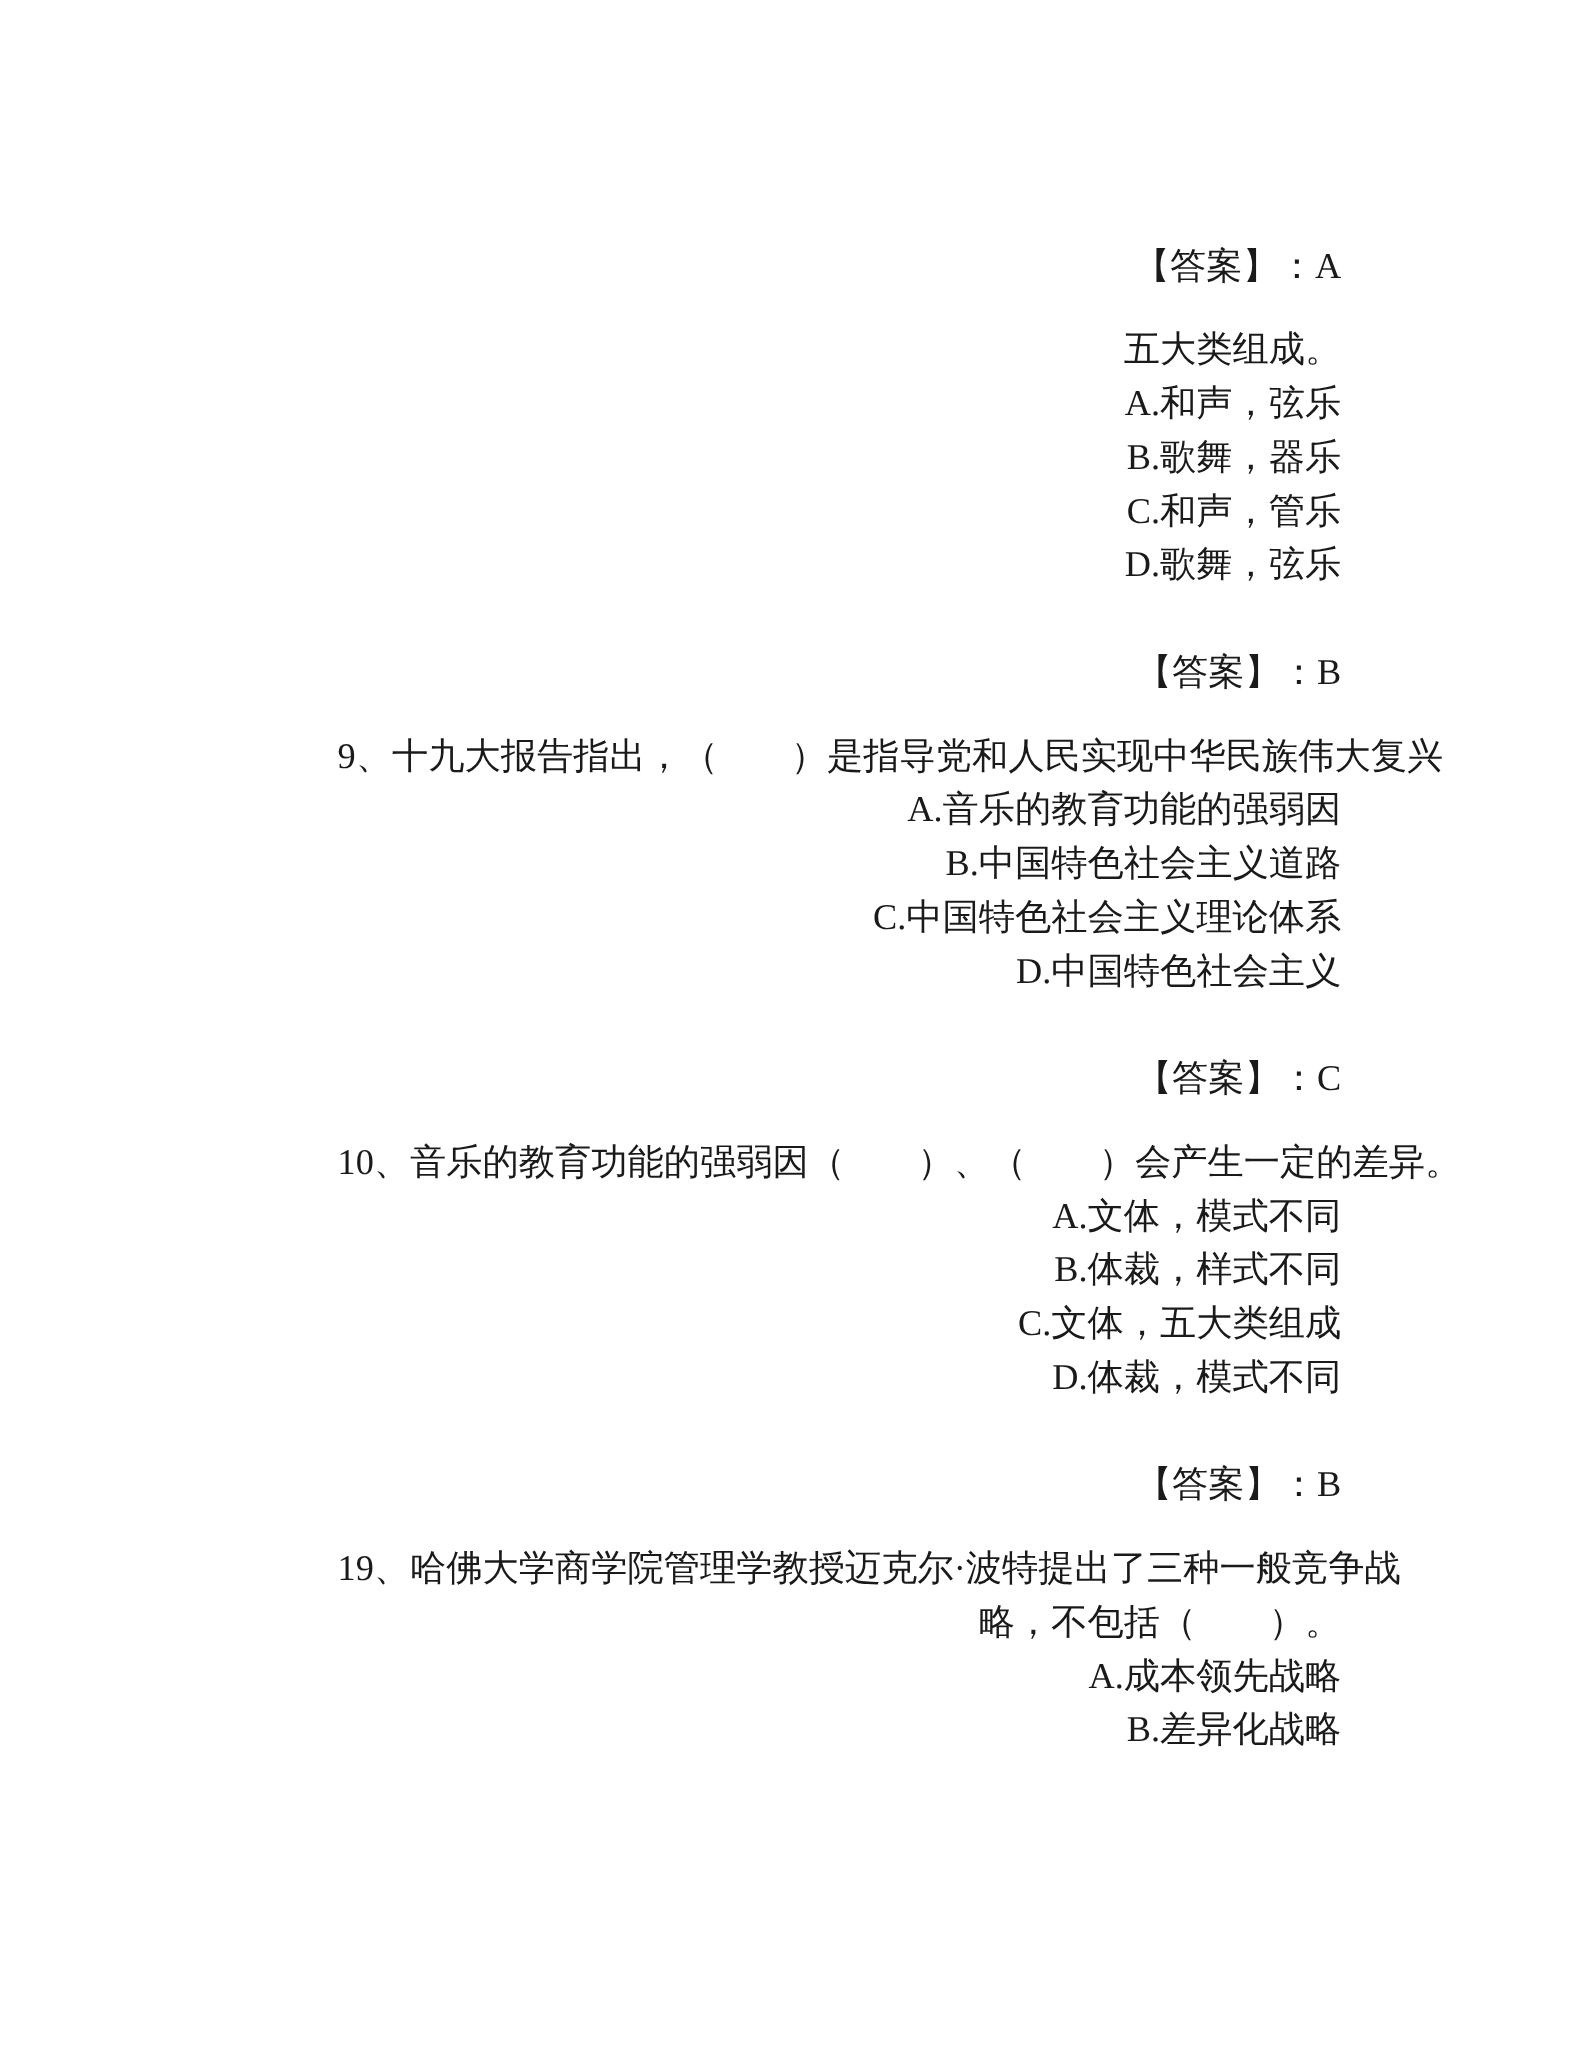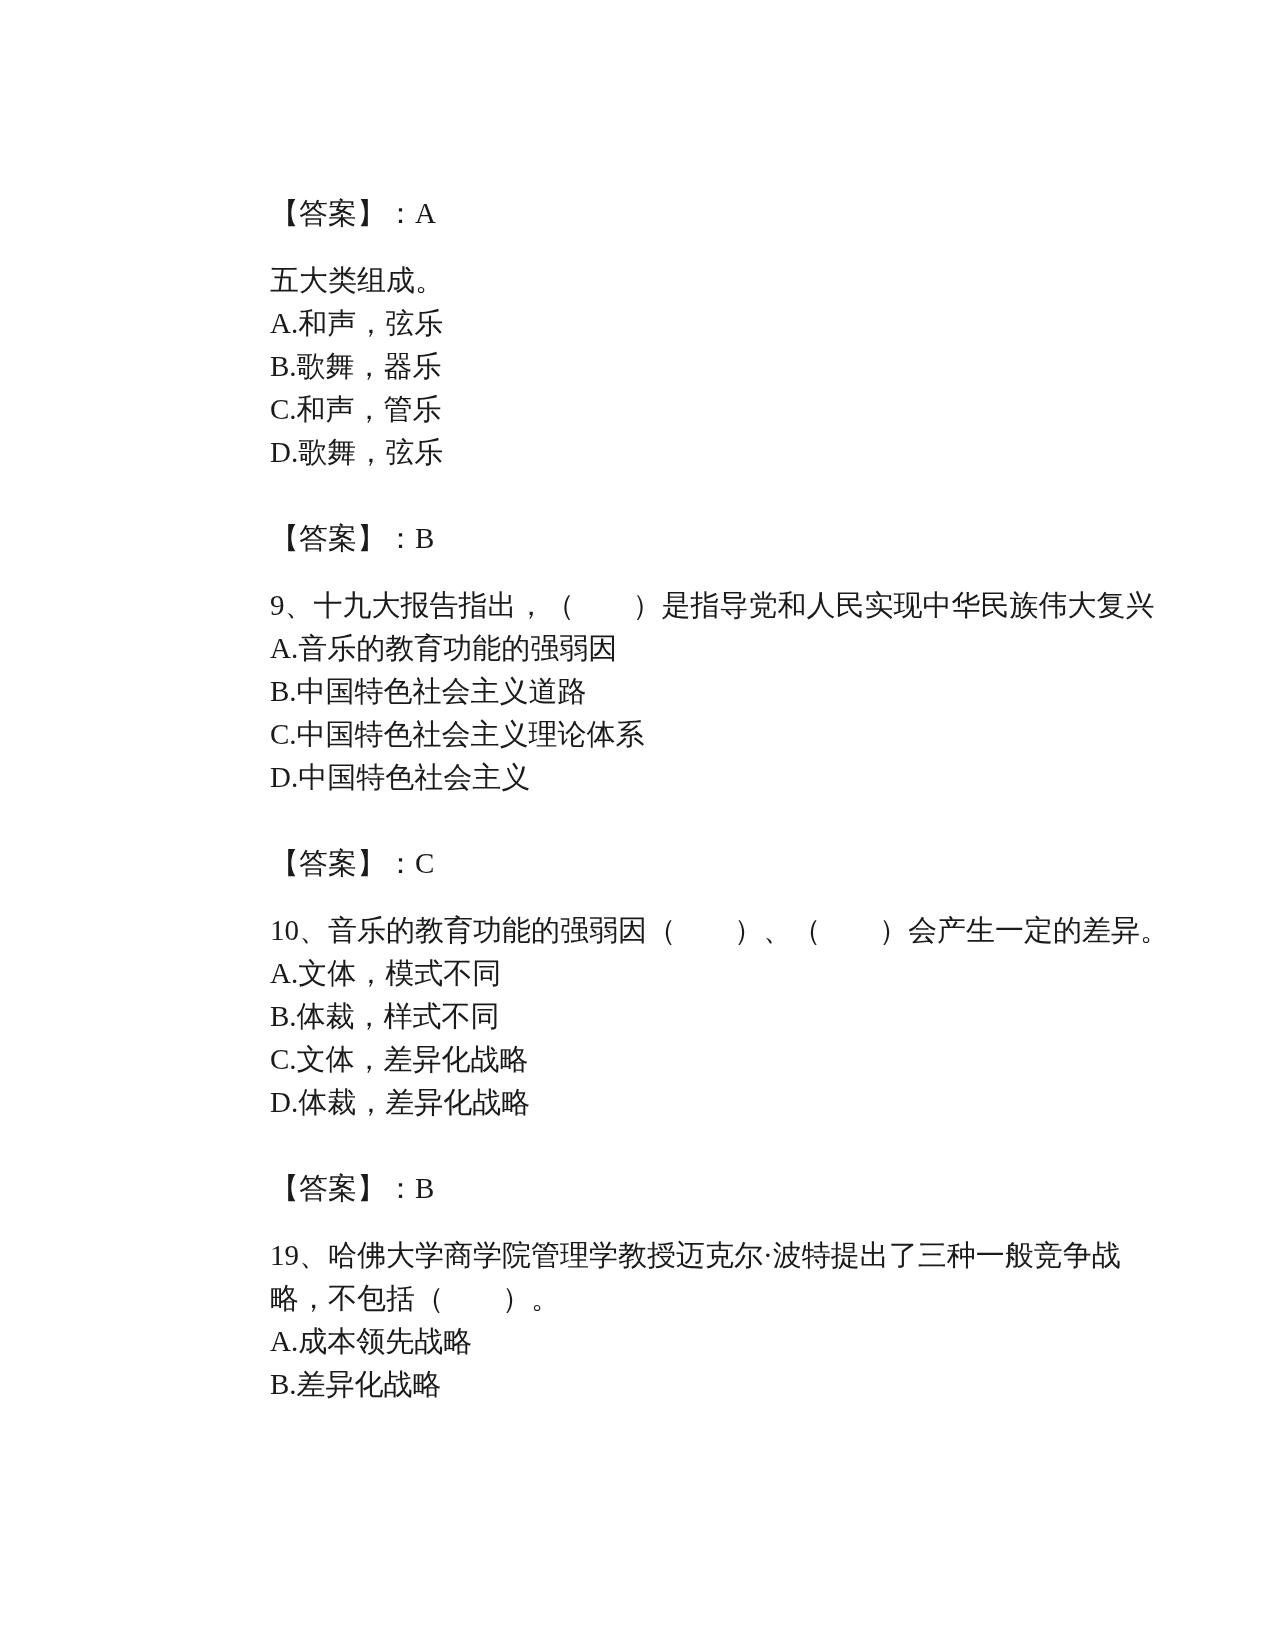--- a/index.html
+++ b/index.html
@@ -13,20 +13,21 @@
     height: 1650px;
     margin: 0 auto;
     background: #ffffff;
     box-sizing: border-box;
     padding: 192px 112px 0 180px;
     color: #1a1a1a;
     font-family: "Liberation Serif", "DejaVu Serif", serif;
     font-size: 29px;
     line-height: 43px;
     overflow: hidden;
+    text-align: right;
   }
   .answer-line {
     margin: 43px 0 24px 0;
     white-space: pre;
   }
   .answer-line.first {
     margin-top: 0;
   }
   .question-block {
     margin: 0;
@@ -59,22 +60,22 @@
     <div class="text-line">C.中国特色社会主义理论体系</div>
     <div class="text-line">D.中国特色社会主义</div>
   </div>
 
   <div class="answer-line">【答案】：C</div>
 
   <div class="question-block">
     <div class="text-line">10、音乐的教育功能的强弱因（　　）、（　　）会产生一定的差异。</div>
     <div class="text-line">A.文体，模式不同</div>
     <div class="text-line">B.体裁，样式不同</div>
-    <div class="text-line">C.文体，差异化战略</div>
-    <div class="text-line">D.体裁，差异化战略</div>
+    <div class="text-line">C.文体，五大类组成</div>
+    <div class="text-line">D.体裁，模式不同</div>
   </div>
 
   <div class="answer-line">【答案】：B</div>
 
   <div class="question-block">
     <div class="text-line">19、哈佛大学商学院管理学教授迈克尔·波特提出了三种一般竞争战</div>
     <div class="text-line">略，不包括（　　）。</div>
     <div class="text-line">A.成本领先战略</div>
     <div class="text-line">B.差异化战略</div>
   </div>

